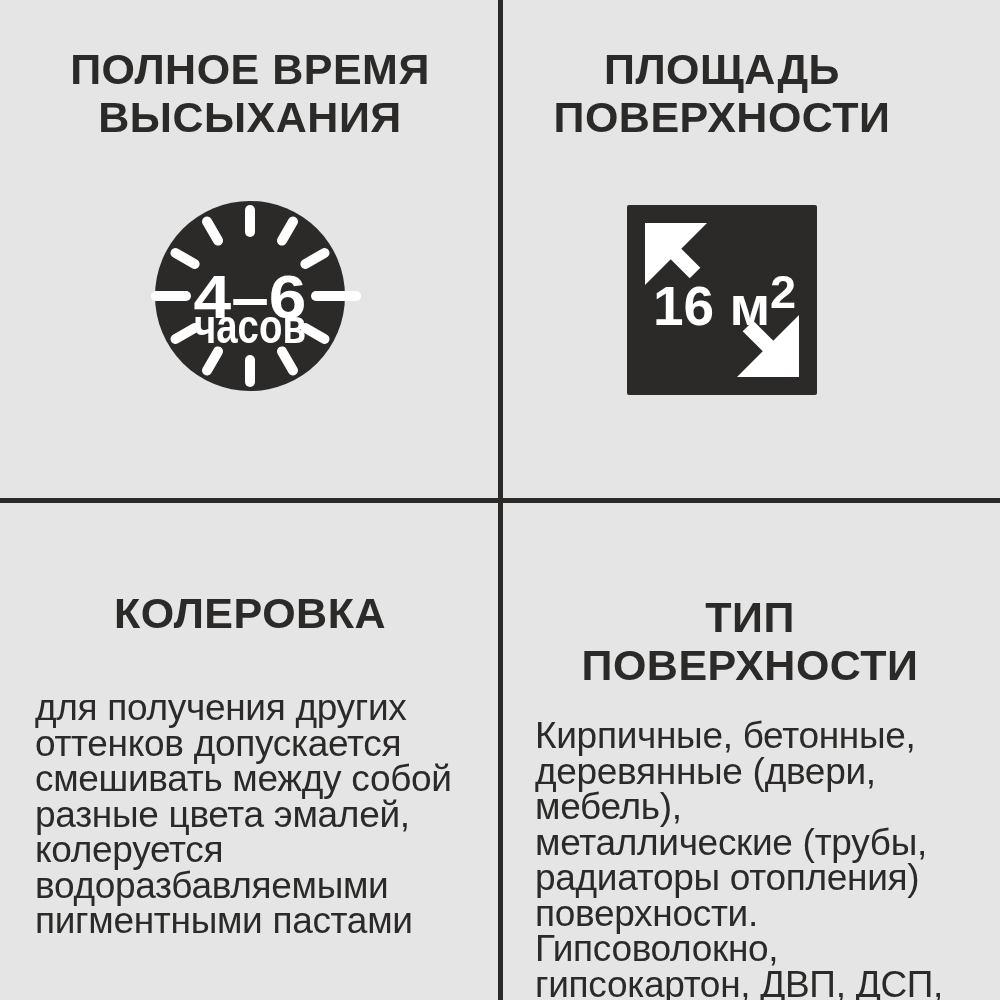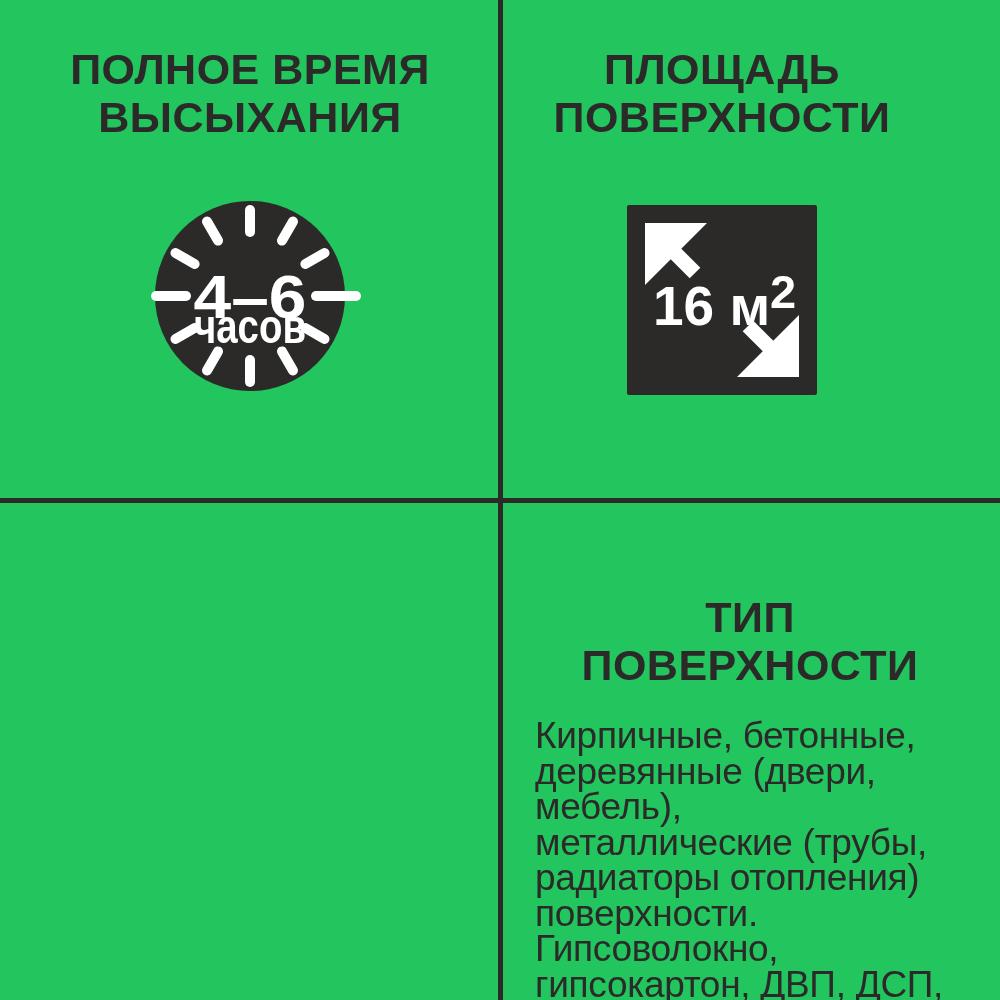--- a/index.html
+++ b/index.html
@@ -1,21 +1,21 @@
 <!DOCTYPE html>
 <html lang="ru"><head>
 <meta charset="utf-8">
 <style>
   html, body { margin: 0; padding: 0; }
   body {
     width: 1000px; height: 1000px; overflow: hidden;
     background: #fcfcfc;
     font-family: "Liberation Sans", "DejaVu Sans", sans-serif;
   }
-  .canvas { position: relative; width: 1000px; height: 1000px; background: #22c55e; color: #2b2a29; }
+  .canvas { position: relative; width: 1000px; height: 1000px; background: #e5e5e5; color: #2b2a29; }
 
   .divider { position: absolute; background: #2b2a29; }
   .divider.v { left: 498px; top: 0; width: 5px; height: 1000px; }
   .divider.h { left: 0; top: 498px; width: 1000px; height: 5px; }
 
   .quad { position: absolute; width: 500px; height: 497px; }
   .quad.tl { left: 0;     top: 0; }
   .quad.tr { left: 503px; top: 0; }
   .quad.bl { left: 0;     top: 503px; }
   .quad.br { left: 500px; top: 531px; }
@@ -89,20 +89,30 @@
       </g>
       <g>
         <line class="stem" x1="121" y1="121" x2="143" y2="143"></line>
         <path class="svg-white" d="M172 172 L110 172 L172 110 Z"></path>
       </g>
       <text class="svg-txt" x="26" y="120" font-size="55">16 м</text>
       <text class="svg-txt" x="143" y="103" font-size="47">2</text>
     </svg>
   </section>
 
+  <section class="quad bl">
+    <h2 class="title">КОЛЕРОВКА</h2>
+    <p class="body-text">для получения других
+оттенков допускается
+смешивать между собой
+разные цвета эмалей,
+колеруется
+водоразбавляемыми
+пигментными пастами</p>
+  </section>
 
   <section class="quad br">
     <h2 class="title">ТИП
 ПОВЕРХНОСТИ</h2>
     <p class="body-text">Кирпичные, бетонные,
 деревянные (двери, мебель),
 металлические (трубы,
 радиаторы отопления)
 поверхности. Гипсоволокно,
 гипсокартон, ДВП, ДСП,

